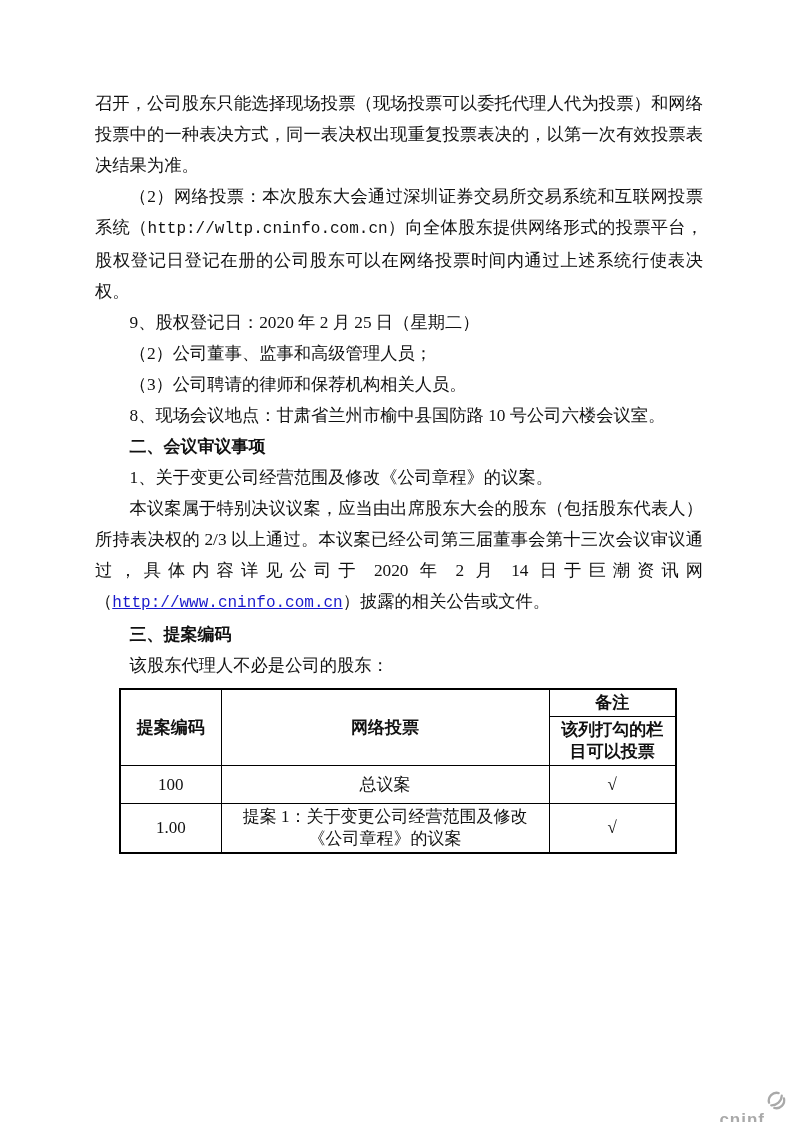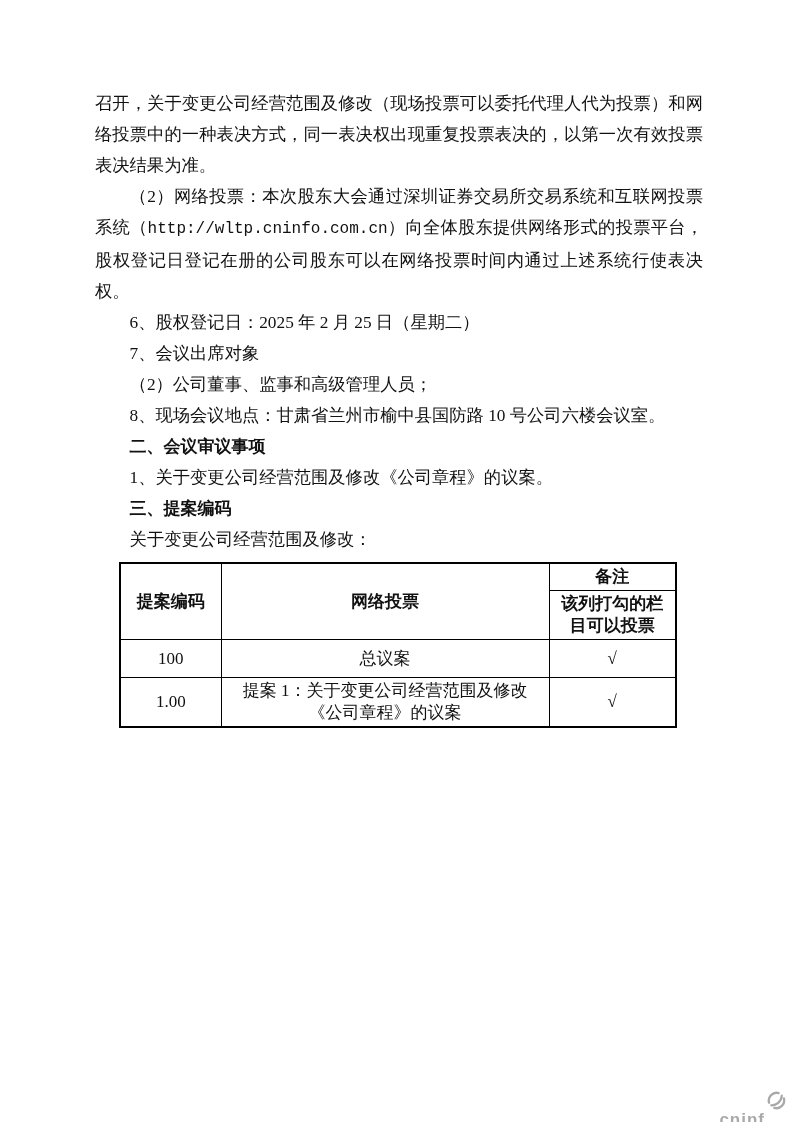--- a/index.html
+++ b/index.html
@@ -77,43 +77,44 @@
   .brand-url{font-size:10.5px;letter-spacing:0.2px;text-align:right;color:#b3b3b3;margin-top:1px;white-space:nowrap;}
   .swirl{width:21px;height:21px;display:block;}
 </style>
 </head>
 <body>
 
 <div class="page">
 
   <div class="content">
 
-    <p class="doc-line">召开，关于变更公司经营范围及修改（现场投票可以委托代理人代为投票）和网络投票中的一种表决方式，同一表决权出现重复投票表决的，以第一次有效投票表决结果为准。</p>
+    <p class="doc-line">召开，公司股东只能选择现场投票（现场投票可以委托代理人代为投票）和网络投票中的一种表决方式，同一表决权出现重复投票表决的，以第一次有效投票表决结果为准。</p>
 
 
     <p class="doc-line indent"><span>（2）网络投票：本次股东大会通过深圳证券交易所交易系统和互联网投票系统（</span><span class="url-mono">http://wltp.cninfo.com.cn</span><span>）向全体股东提供网络形式的投票平台，股权登记日登记在册的公司股东可以在网络投票时间内通过上述系统行使表决权。</span></p>
 
-    <p class="doc-line indent">6、股权登记日：2025 年 2 月 25 日（星期二）</p>
+    <p class="doc-line indent">9、股权登记日：2020 年 2 月 25 日（星期二）</p>
 
-    <p class="doc-line indent">7、会议出席对象</p>
 
 
     <p class="doc-line indent">（2）公司董事、监事和高级管理人员；</p>
 
+    <p class="doc-line indent">（3）公司聘请的律师和保荐机构相关人员。</p>
 
     <p class="doc-line indent">8、现场会议地点：甘肃省兰州市榆中县国防路 10 号公司六楼会议室。</p>
 
     <p class="doc-line indent sec-head">二、会议审议事项</p>
 
     <p class="doc-line indent">1、关于变更公司经营范围及修改《公司章程》的议案。</p>
 
+    <p class="doc-line indent"><span>本议案属于特别决议议案，应当由出席股东大会的股东（包括股东代表人）所持表决权的 2/3 以上通过。本议案已经公司第三届董事会第十三次会议审议通过，具体内容详见公司于 2020 年 2 月 14 日于巨潮资讯网（</span><a class="doc-link url-mono">http://www.cninfo.com.cn</a><span>）披露的相关公告或文件。</span></p>
 
     <p class="doc-line indent sec-head">三、提案编码</p>
 
-    <p class="doc-line indent">关于变更公司经营范围及修改：</p>
+    <p class="doc-line indent">该股东代理人不必是公司的股东：</p>
 
     <table class="proposal">
       <colgroup>
         <col class="col-code">
           <col class="col-name">
           <col class="col-remark">
       </colgroup>
       <tbody>
           <tr>
         <th rowspan="2">提案编码</th>

